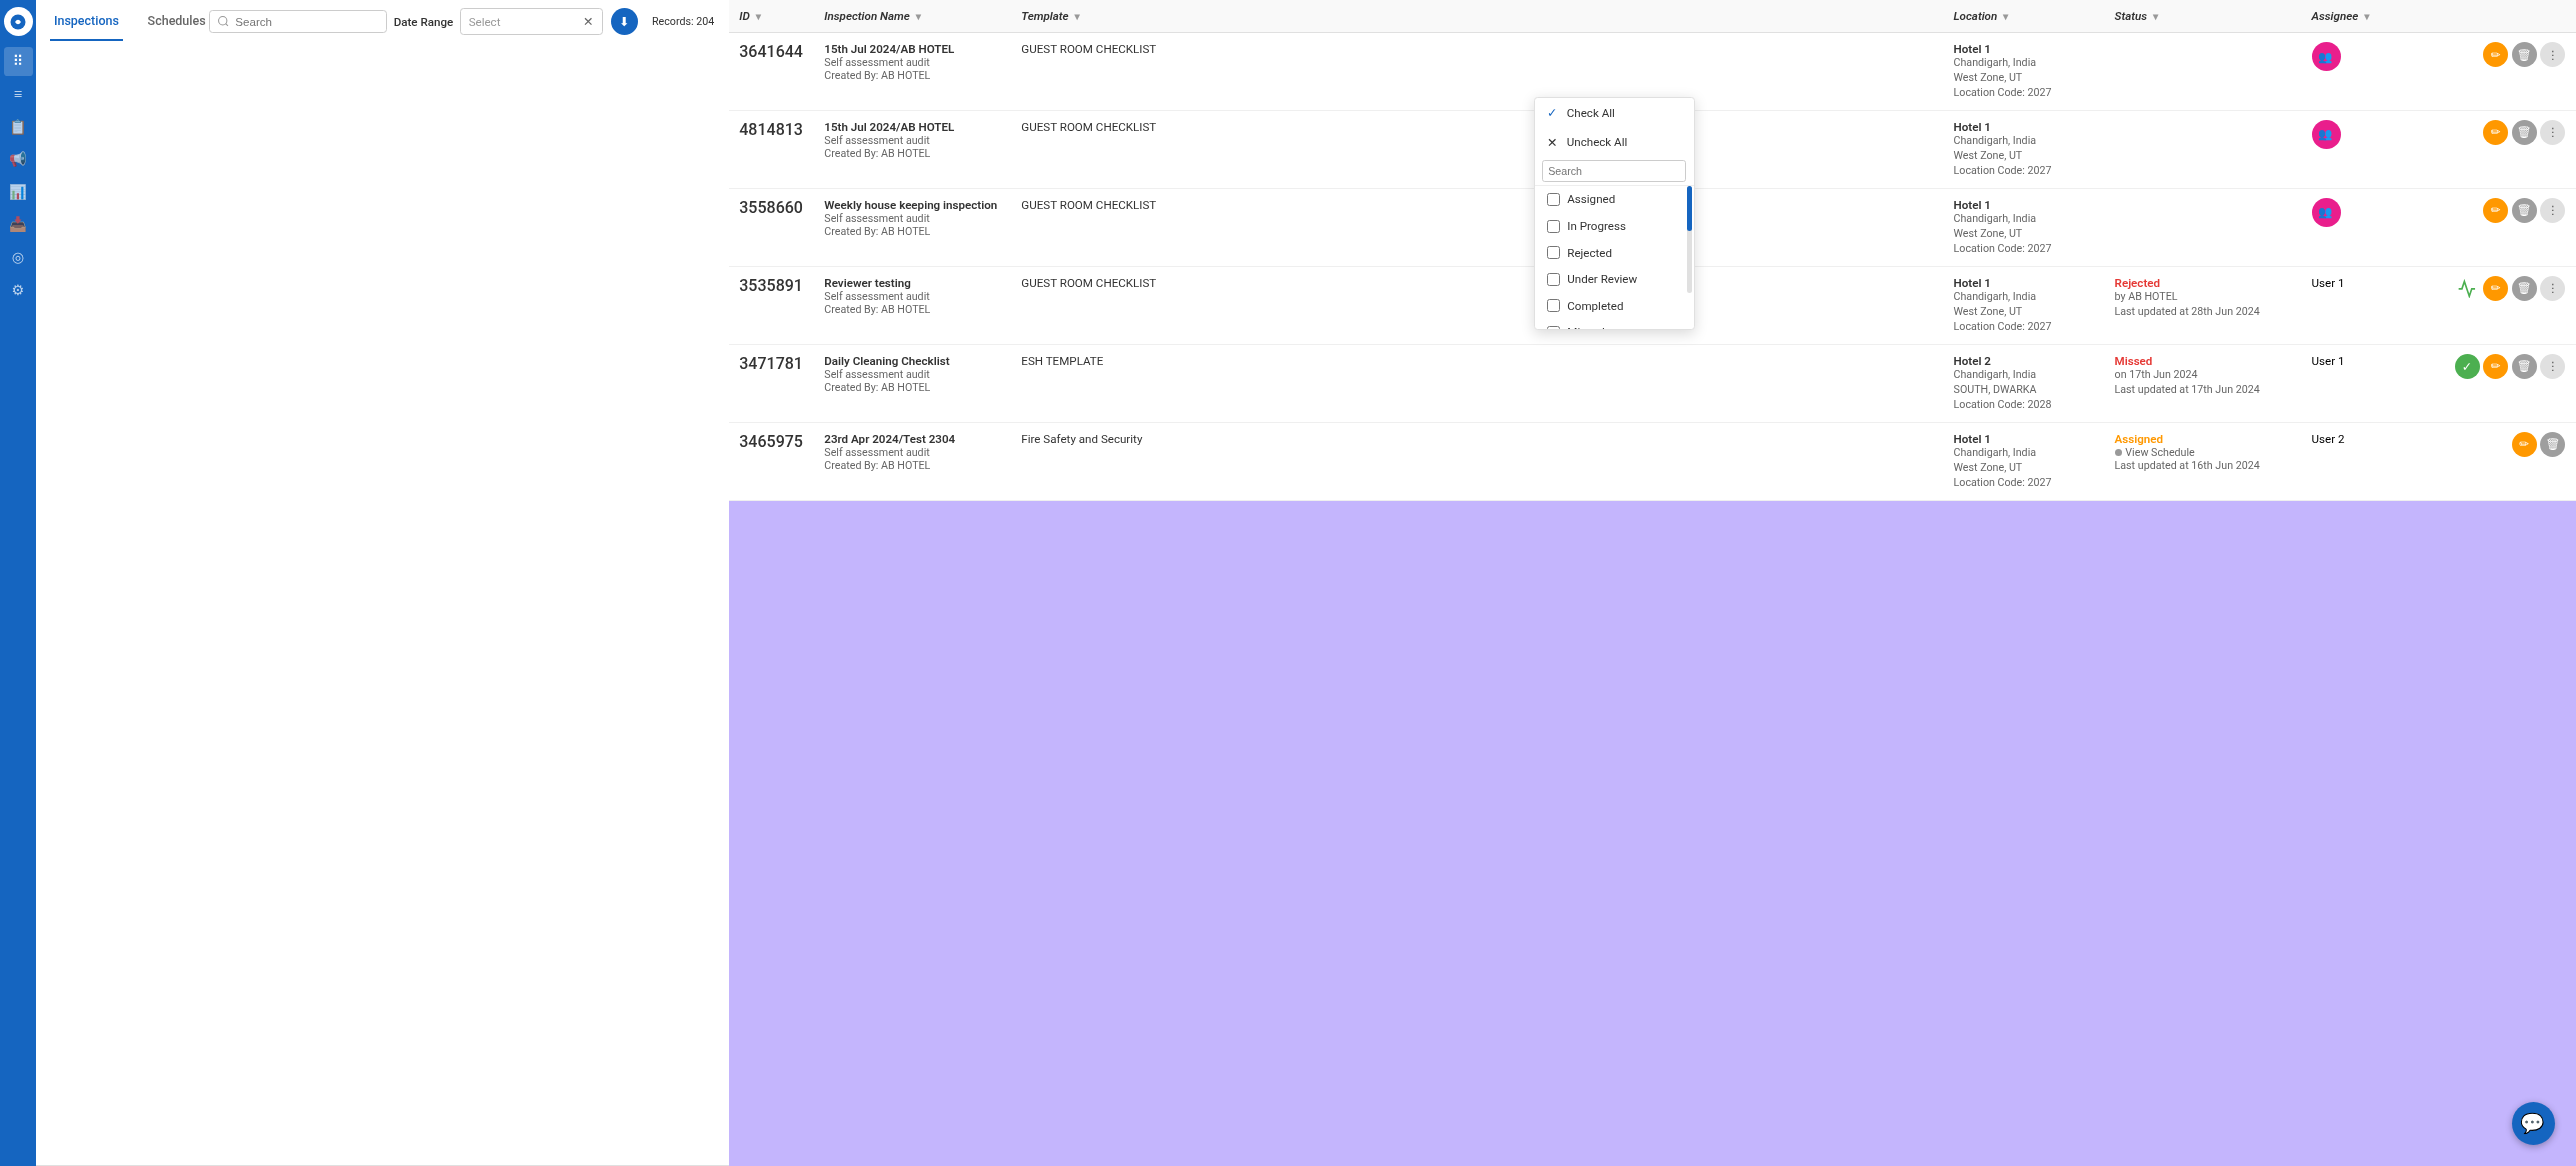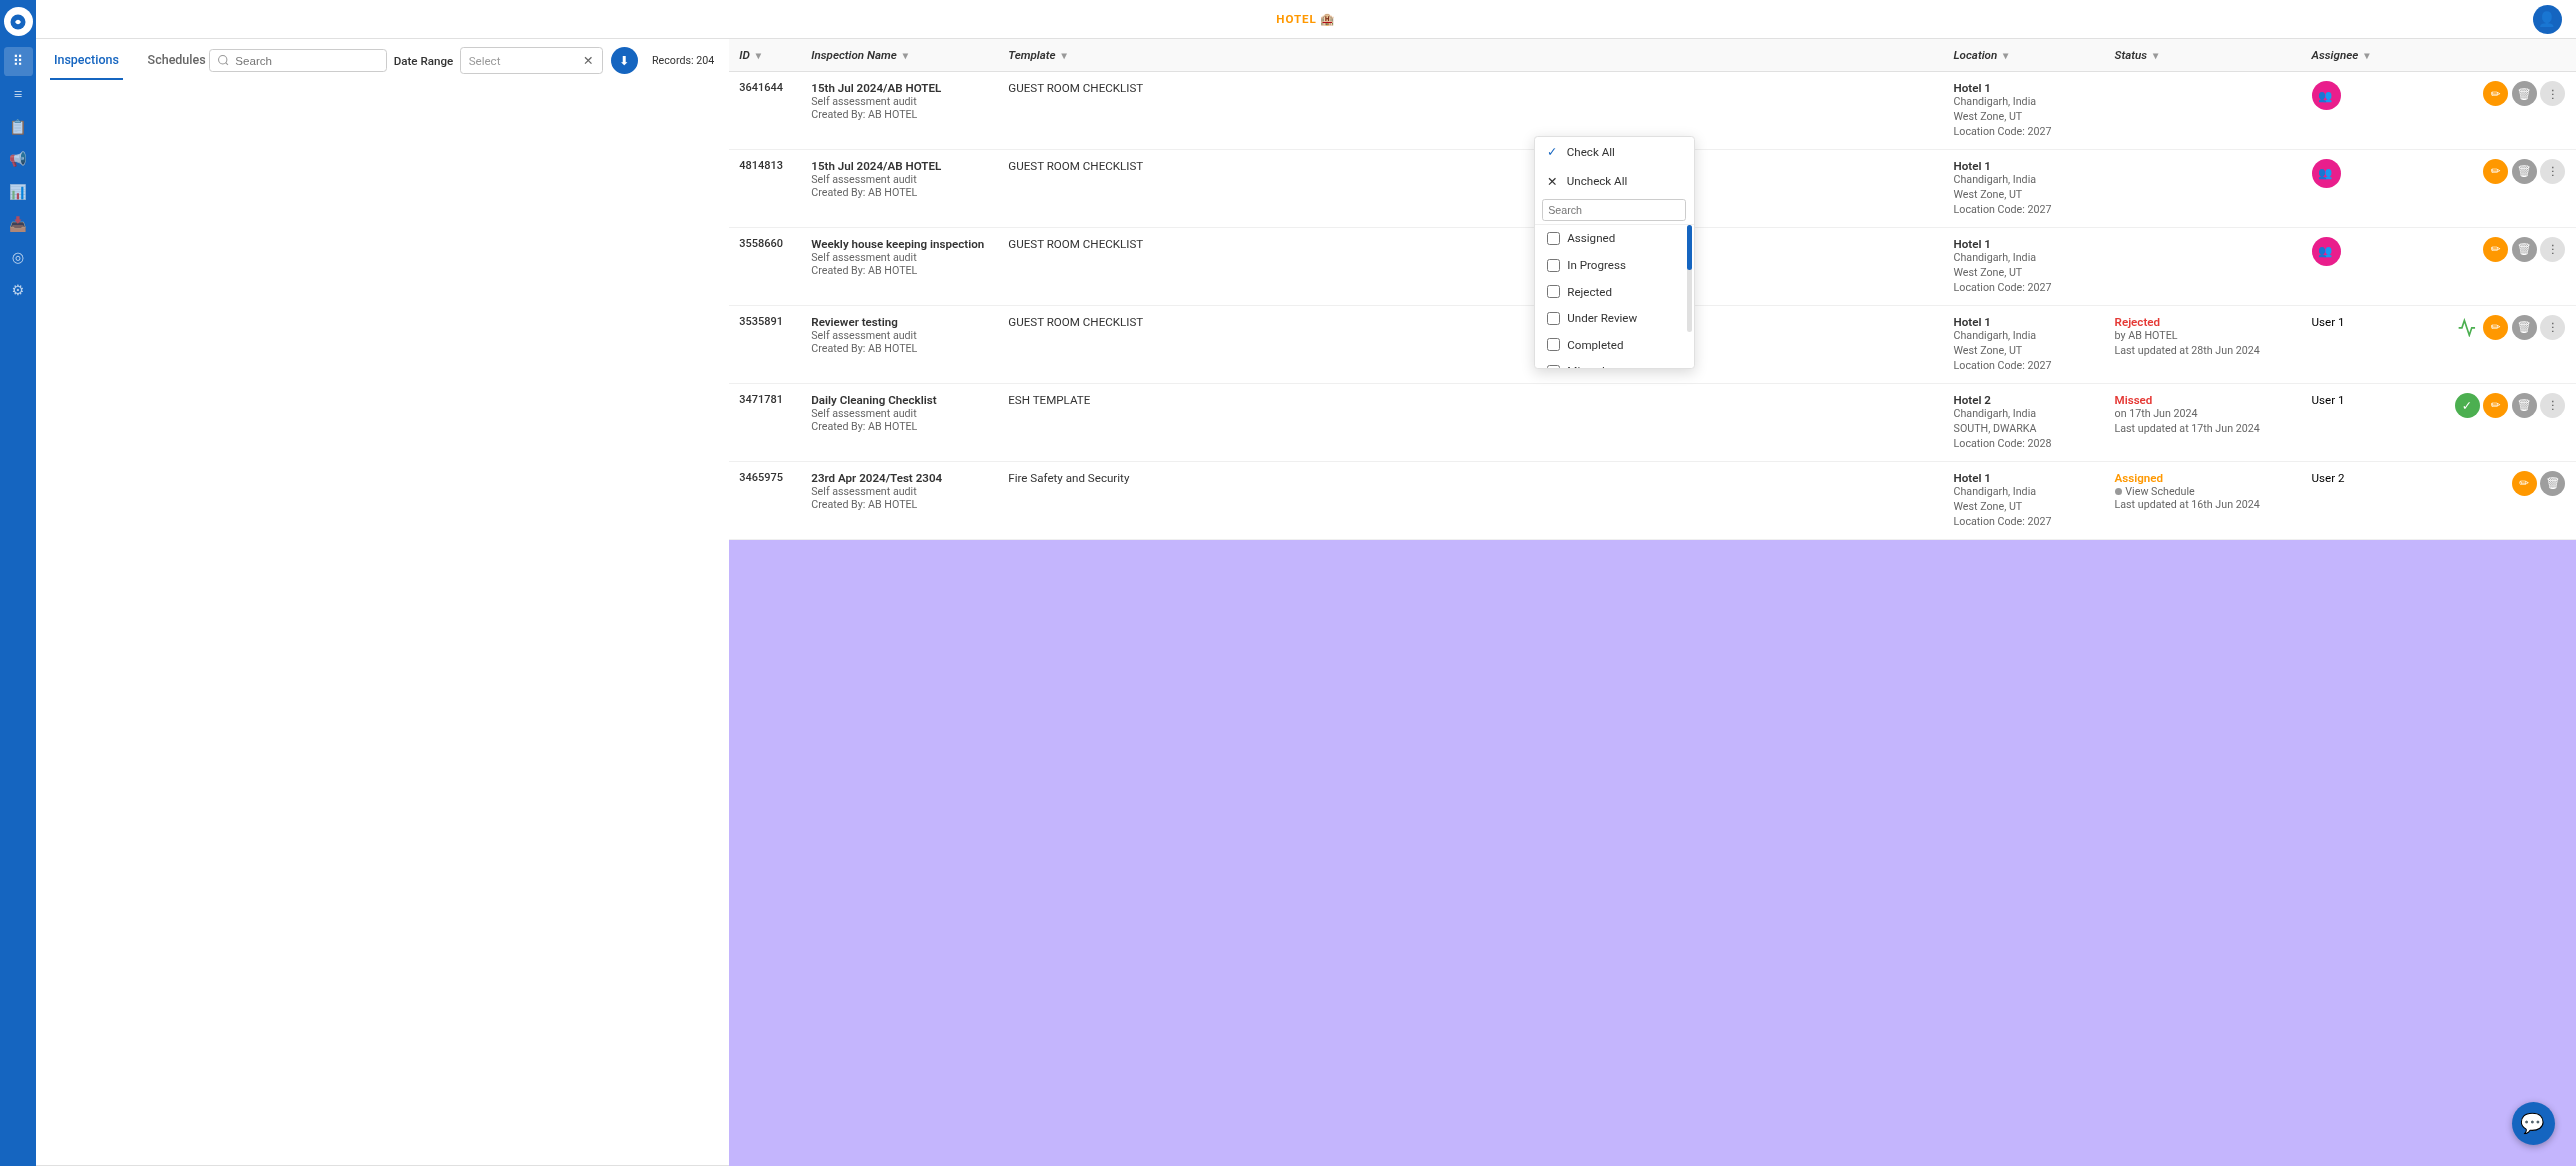--- a/index.html
+++ b/index.html
@@ -168,21 +168,21 @@
       font-weight: 600;
       color: #333;
       white-space: nowrap;
       font-size: 11.6px;
     }
     thead th .col-header { display: flex; align-items: center; gap: 3.6px; font-style: italic; }
     thead th .sort-icon { color: #999; font-size: 9.8px; }
     tbody tr { border-bottom: 0.9px solid #efefef; background: white; }
     tbody td { padding: 9px 10.7px; vertical-align: top; }
 
-    .id-cell { font-size: 11px; color: #333; font-weight: 500; width: 72px; }
+    .id-cell { font-size: 16px; color: #333; font-weight: 500; width: 72px; }
     .name-cell { width: 197px; }
     .name-cell .primary { font-weight: 600; color: #333; font-size: 11.6px; }
     .name-cell .secondary { color: #666; font-size: 10.7px; }
     .template-cell { color: #333; font-size: 11.6px; }
     .location-cell { width: 161px; }
     .location-cell .hotel-name { font-weight: 600; color: #333; font-size: 11.6px; }
     .location-cell .location-detail { color: #666; font-size: 10.7px; line-height: 1.4; }
     .status-cell { width: 197px; }
     .assignee-cell { width: 143px; }
     .actions-cell { width: 107px; text-align: right; }
@@ -305,24 +305,20 @@
     <div class="sidebar-icon">📋</div>
     <div class="sidebar-icon">📢</div>
     <div class="sidebar-icon">📊</div>
     <div class="sidebar-icon">📥</div>
     <div class="sidebar-icon">◎</div>
     <div class="sidebar-icon">⚙</div>
   </div>
 
   <div class="main-content">
 
-    <div class="topbar">
-      <div class="topbar-brand">HOTEL 🏨</div>
-      <div class="topbar-user">👤</div>
-    </div>
 
     <div class="content-area">
 
       <div style="background:white; border-bottom:0.9px solid #e0e0e0;">
         <div style="display:flex; align-items:center; justify-content:space-between; padding: 0 14.3px;">
 
           <div class="tab-bar" style="border-bottom:none; padding:0; gap:21.5px;">
             <div class="tab-item active">Inspections</div>
             <div class="tab-item">Schedules</div>
           </div>

